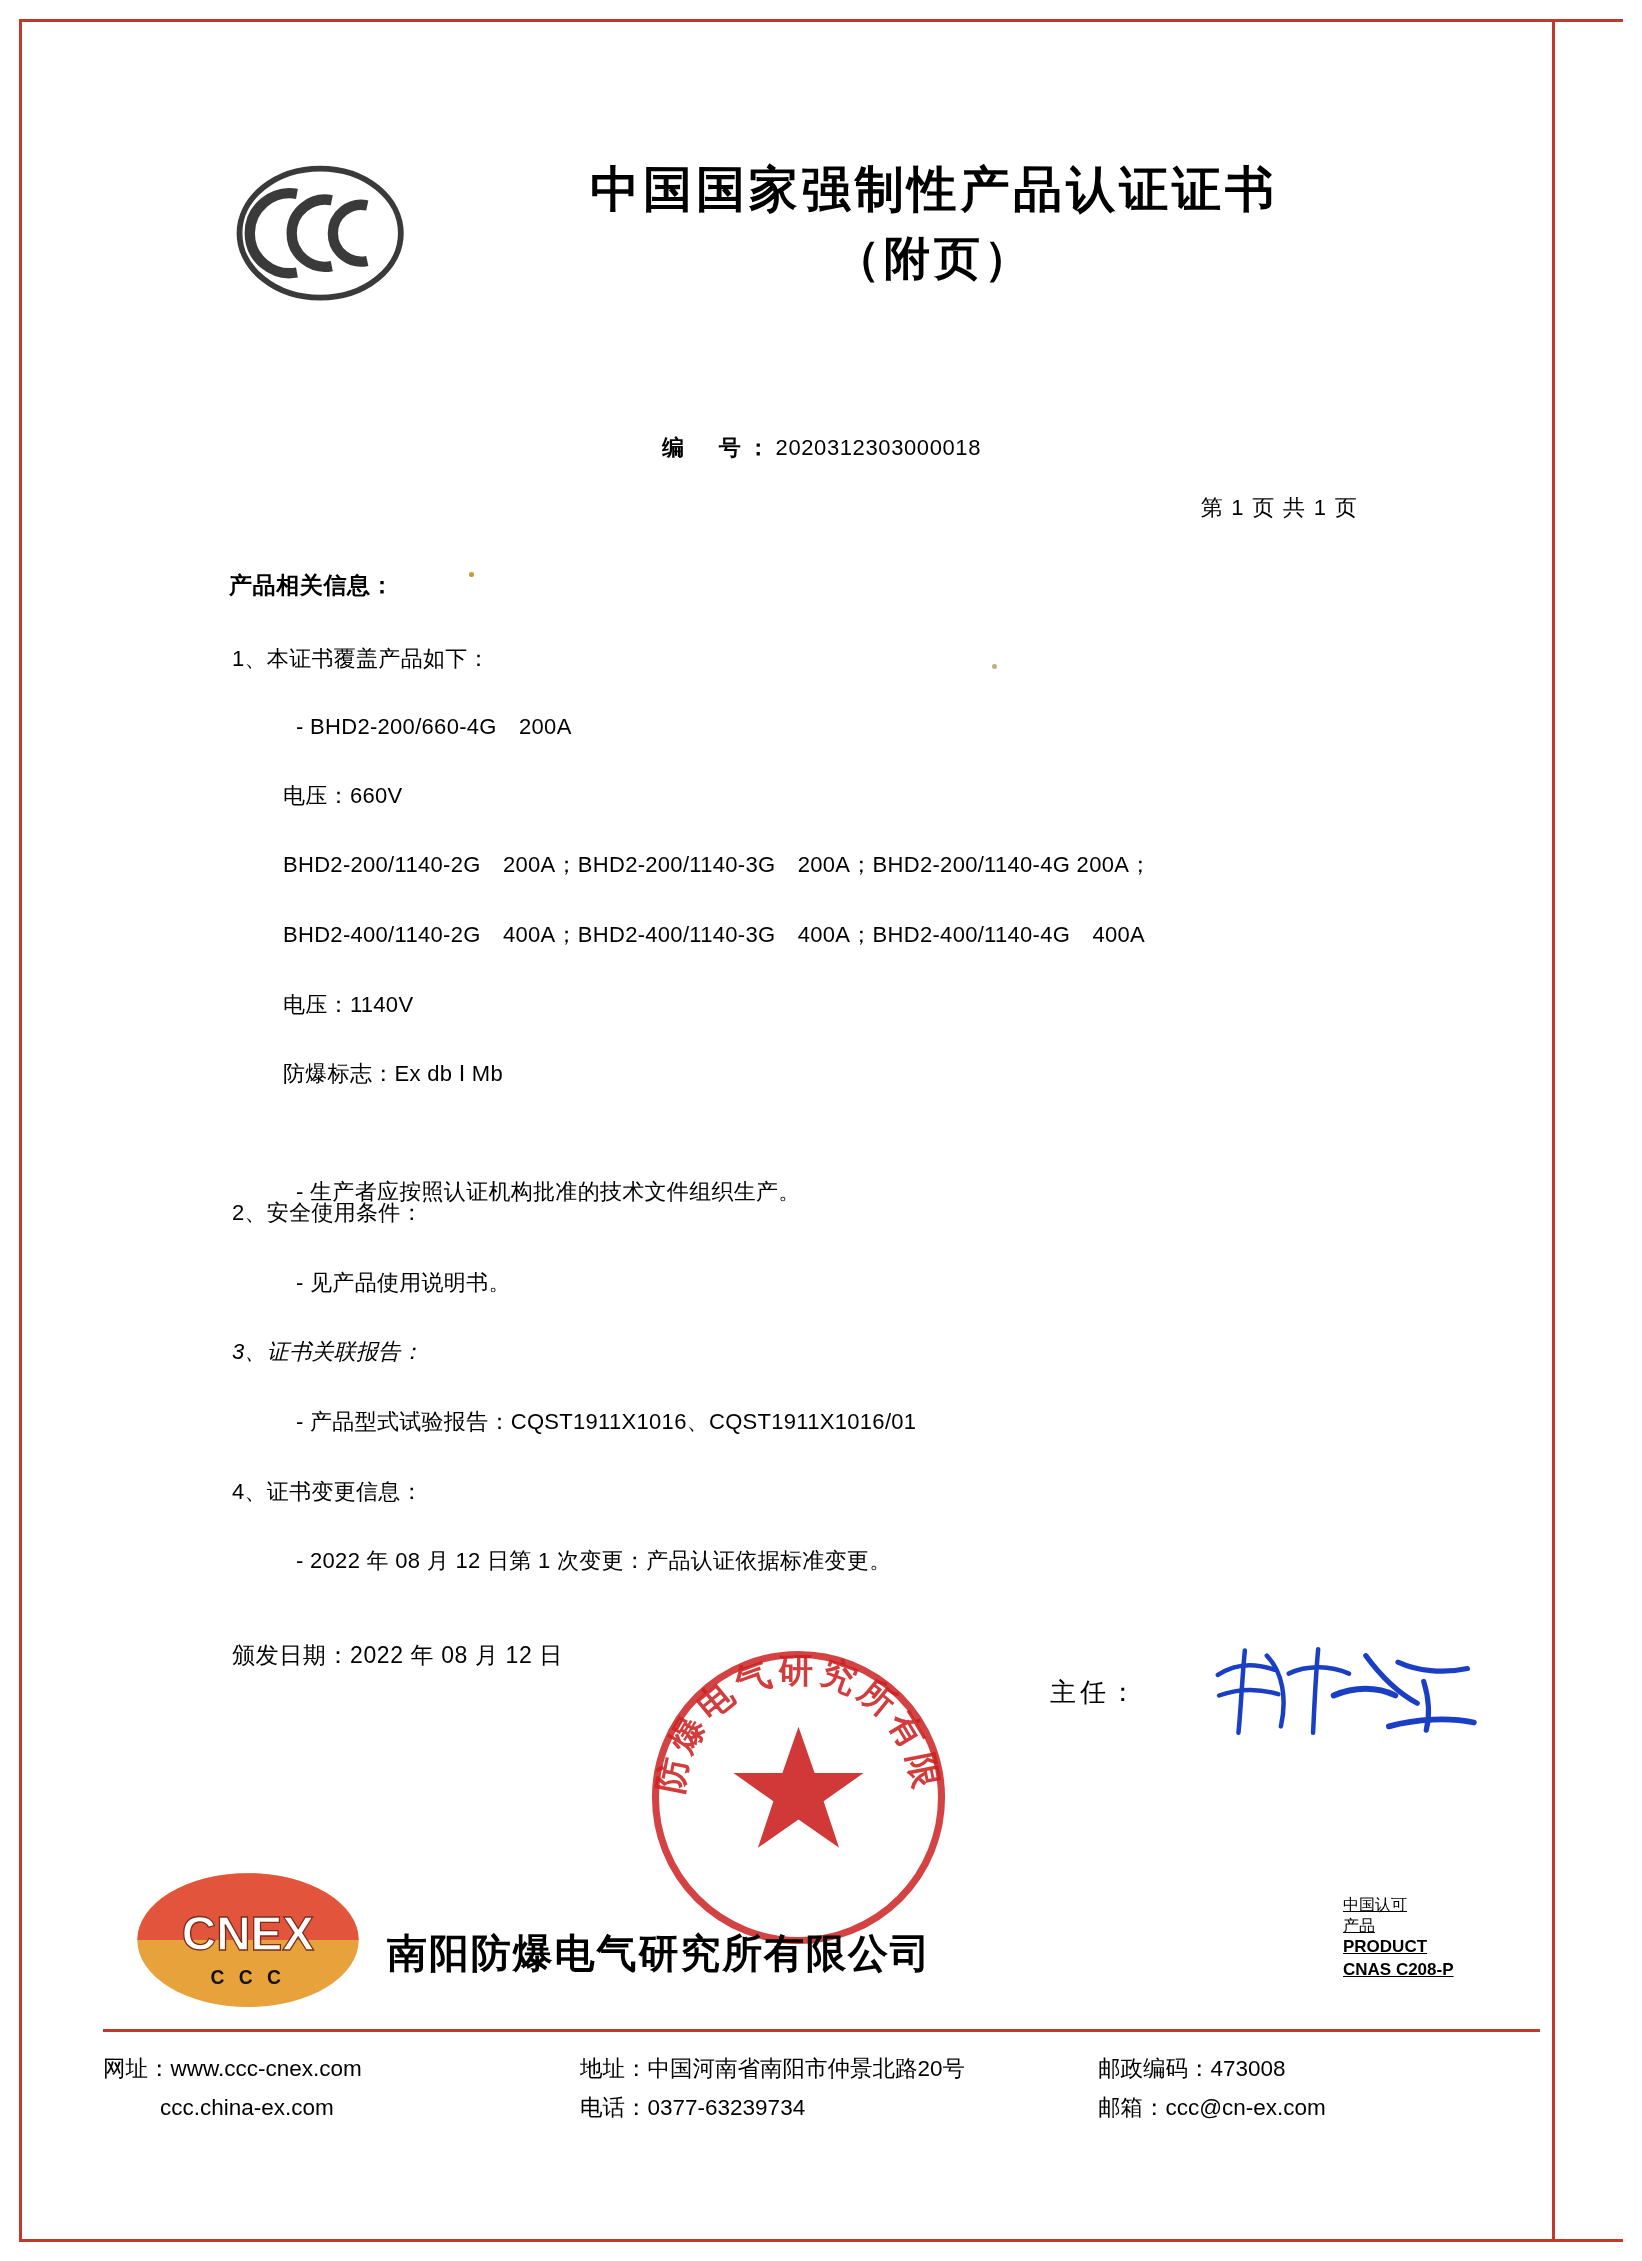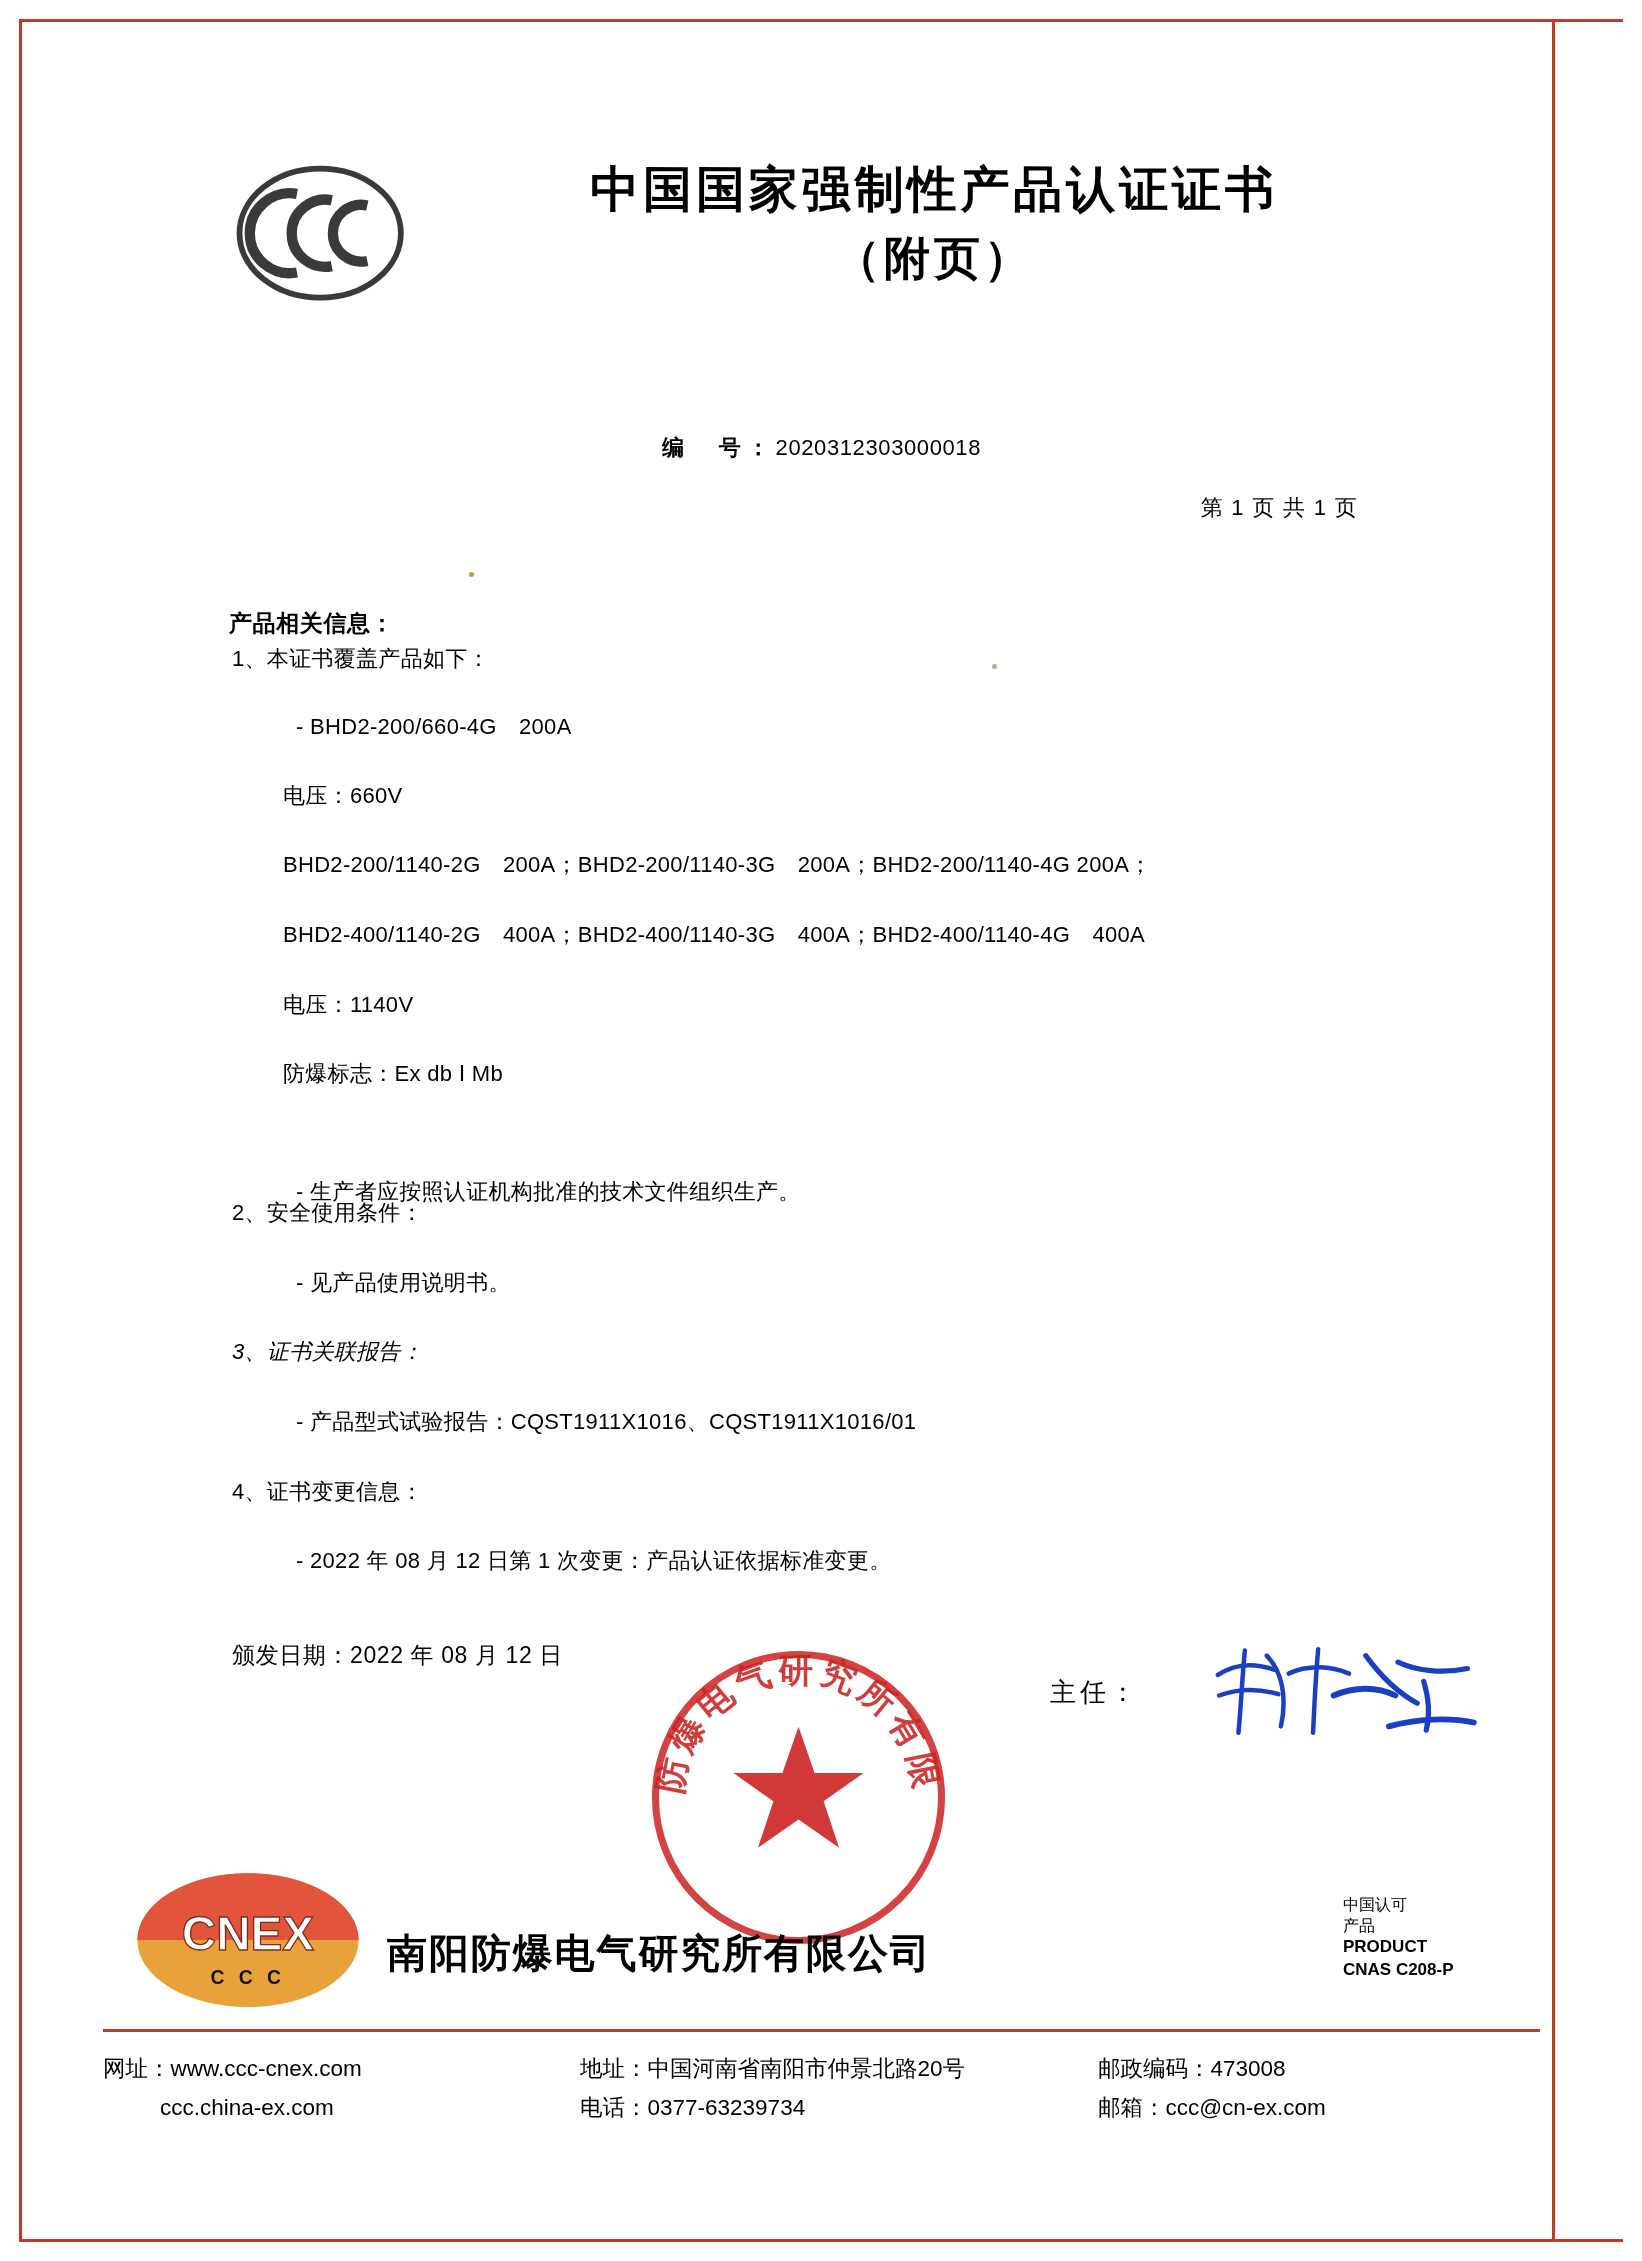--- a/index.html
+++ b/index.html
@@ -79,21 +79,20 @@
   }
 
   
   .section-title {
     position: absolute;
     left: 229px;
     top: 570px;
     font-size: 23px;
     font-weight: bold;
     letter-spacing: 0.6px;
-    margin-top: 38px;
   }
   .dot-1 {
     position: absolute;
     left: 469px; top: 572px;
     width: 4.5px; height: 4.5px;
     background: #c99a3a;
     border-radius: 50%;
   }
   .dot-2 {
     position: absolute;
@@ -174,20 +173,21 @@
     width: 335px;
     height: 122px;
   }
   .cnas-text {
     position: absolute;
     left: 1343px;
     top: 1894px;
     font-size: 17px;
     line-height: 1.32;
     font-weight: bold;
+    text-decoration: underline;
   }
   .cnas-text .zh { font-weight: normal; font-size: 16px; }
 
   
   .footer-rule {
     position: absolute;
     left: 103px;
     top: 2029px;
     width: 1437px;
     height: 3.2px;

